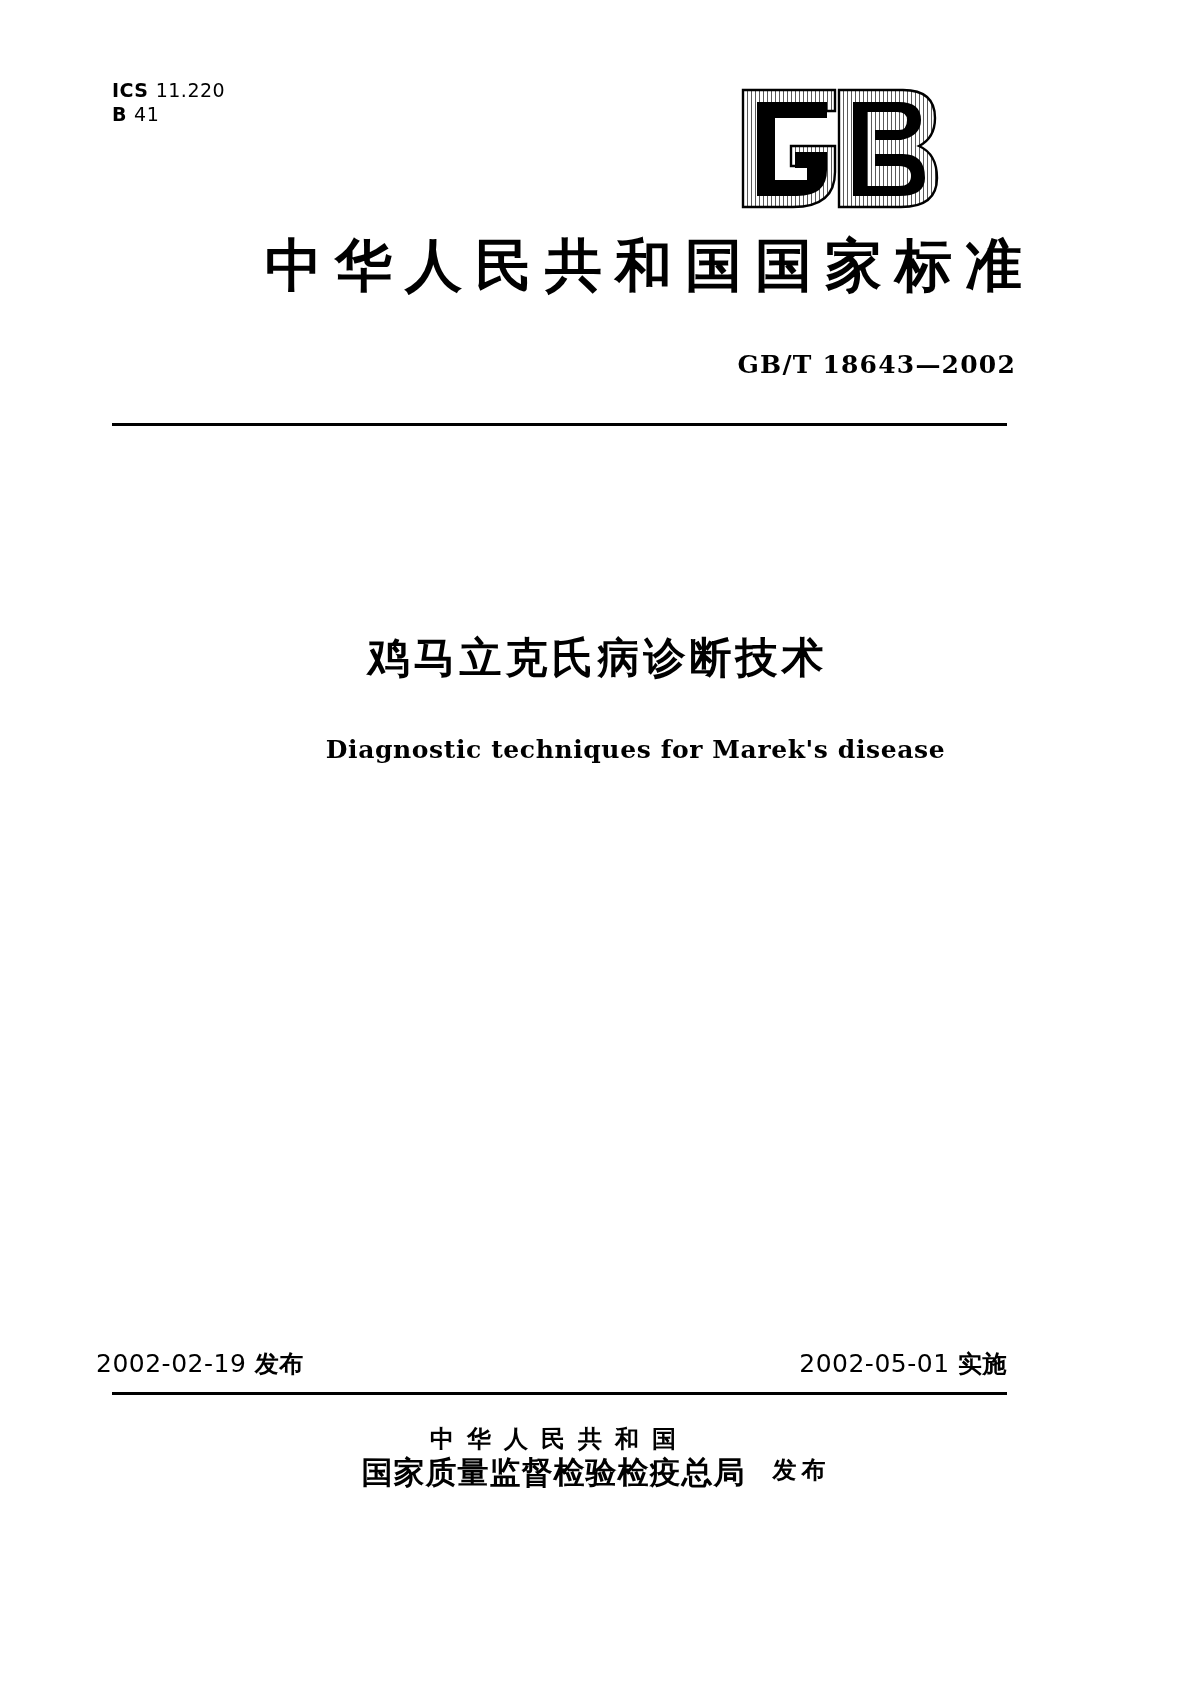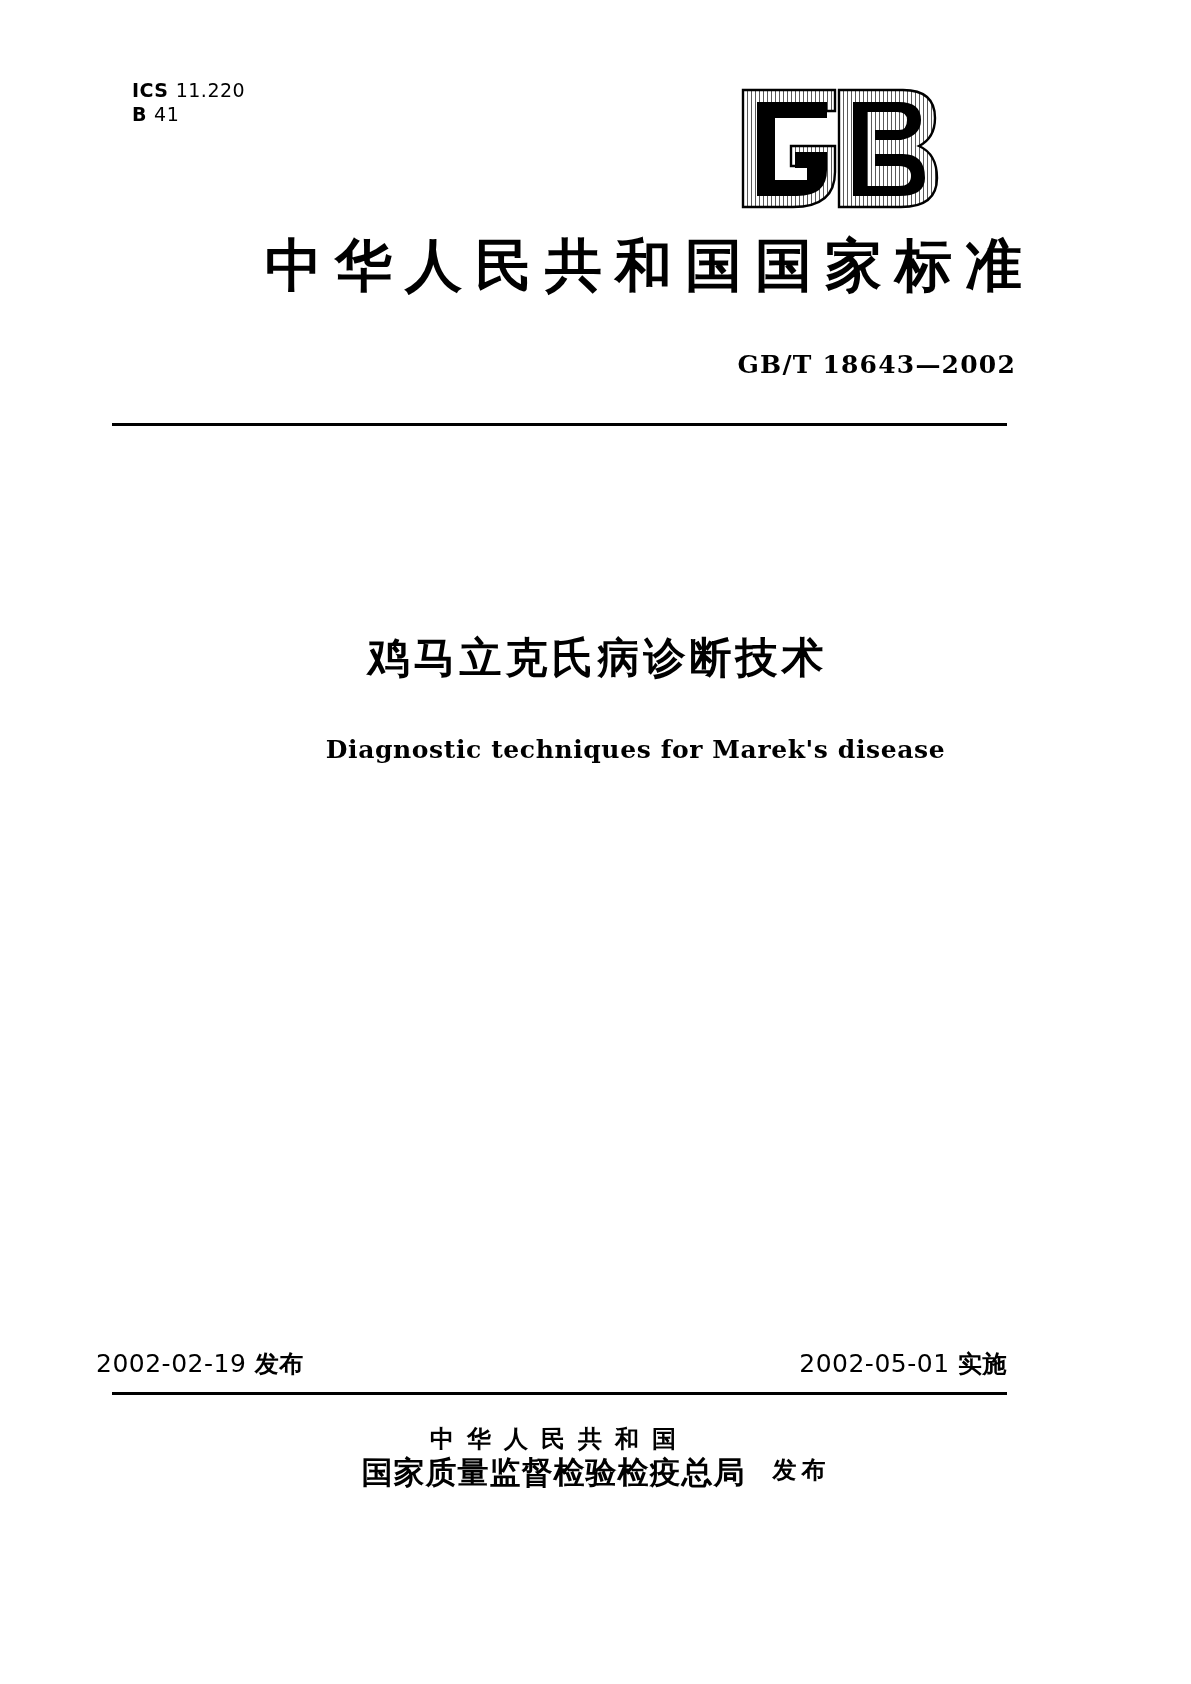--- a/index.html
+++ b/index.html
@@ -22,21 +22,20 @@
     width: 1191px;
     height: 1684px;
   }
 
   
   .ics-block {
     position: absolute;
     left: 112px;
     top: 78px;
     line-height: 1.28;
-    margin-left: 20px;
   }
   .ics-line {
     font-family: "DejaVu Sans", sans-serif;
     font-size: 19px;
     font-weight: bold;
     letter-spacing: 0.5px;
     white-space: pre;
   }
   .ics-line .num {
     font-weight: normal;

